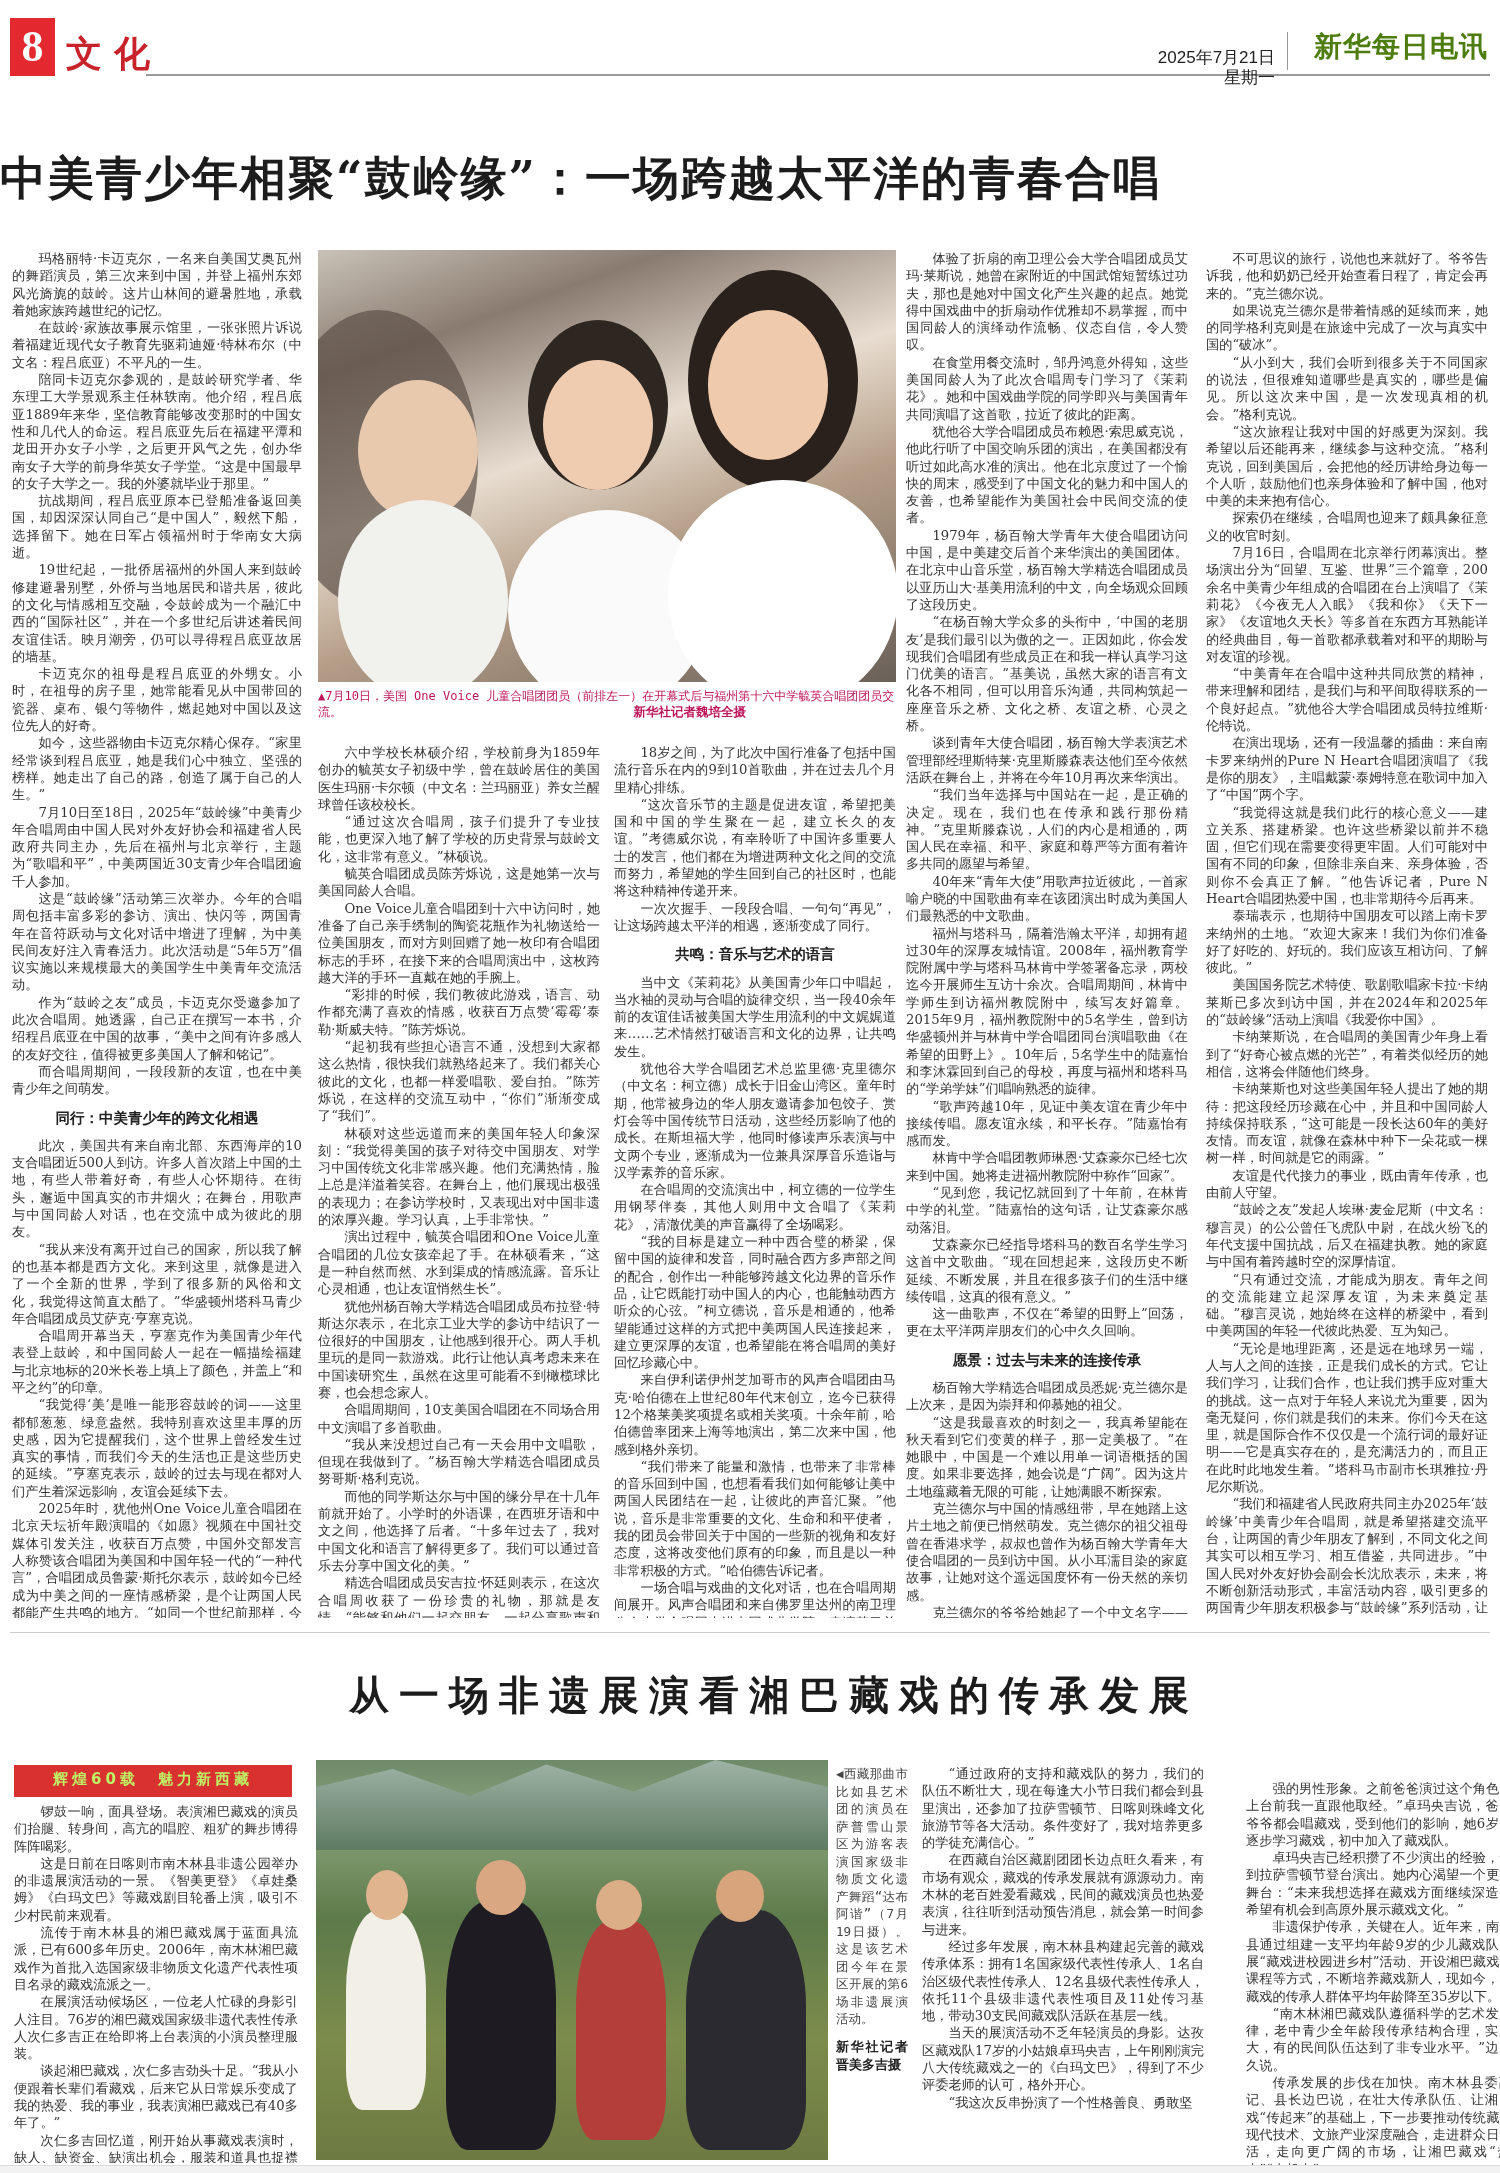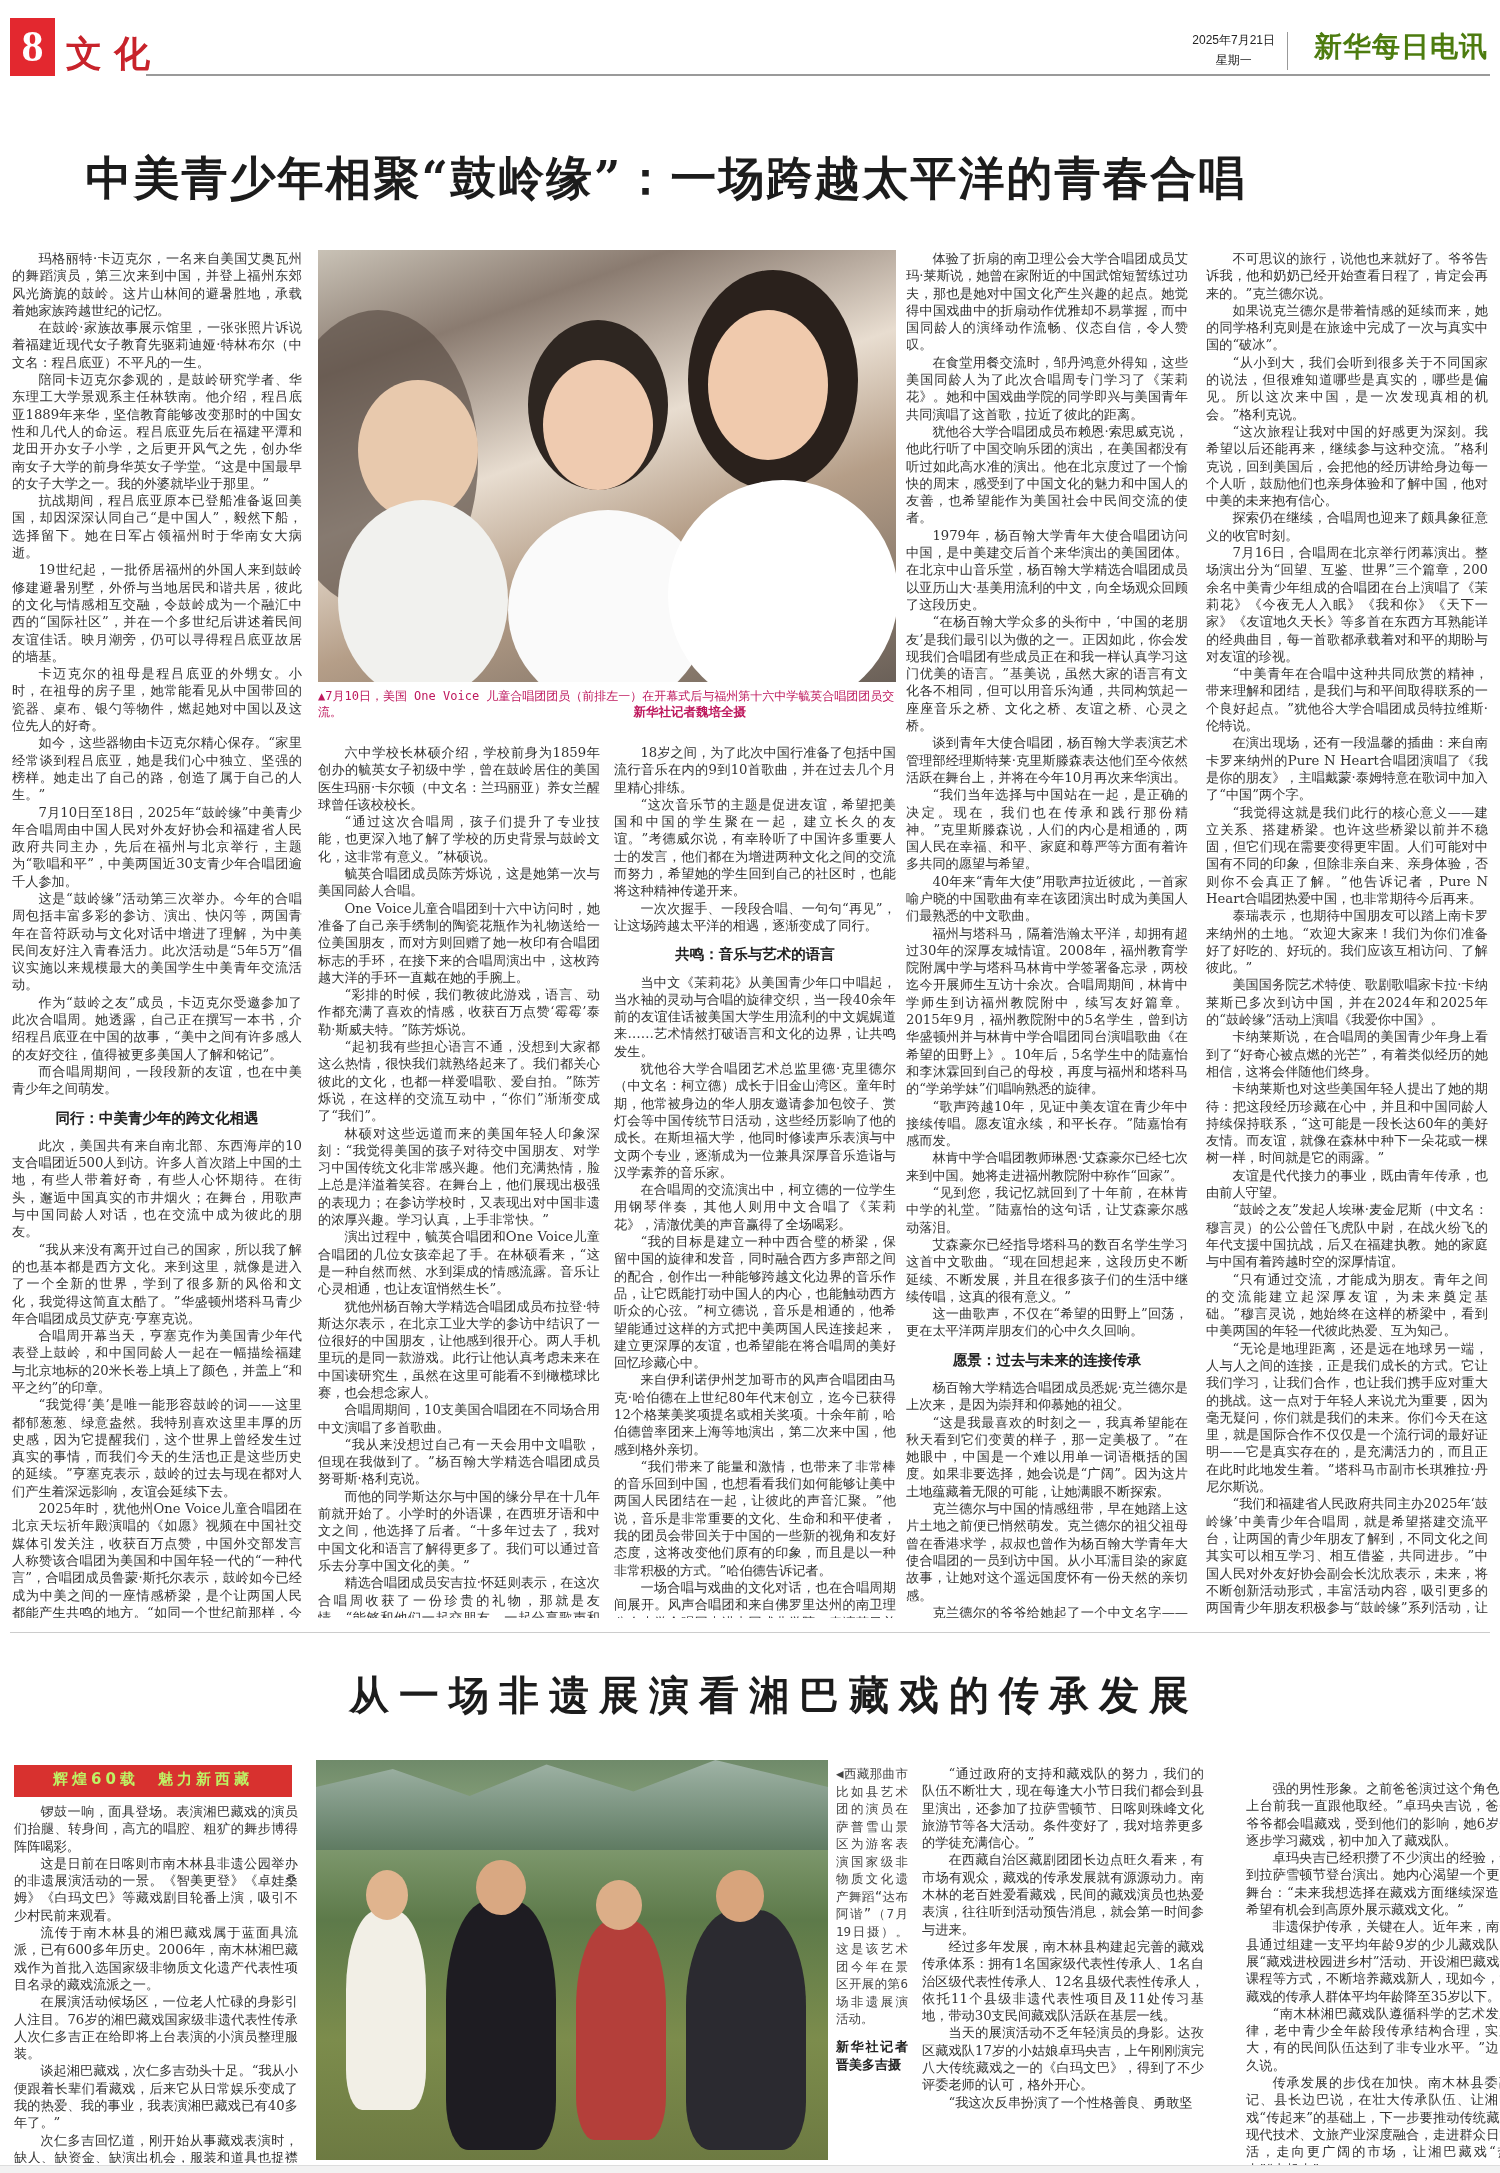--- a/index.html
+++ b/index.html
@@ -6,28 +6,28 @@
   html, body { width: 1500px; height: 2173px; background: #ffffff; overflow: hidden; }
   body { font-family: "DejaVu Serif", "Liberation Serif", serif; color: #2a2a2a; position: relative; }
 
   
   .masthead { position: absolute; left: 0; top: 0; width: 1500px; height: 80px; }
   .page-num { position: absolute; left: 10px; top: 18px; width: 45px; height: 58px; background: #e3282f; color: #fff;
     font-family: "Liberation Serif", serif; font-size: 44px; font-weight: bold; text-align: center; line-height: 58px; }
   .section-name { position: absolute; left: 66px; top: 28px; color: #c8232b; font-size: 36px; font-weight: bold;
     letter-spacing: 12px; font-family: "DejaVu Serif", serif; line-height: 50px; }
   .mast-rule { position: absolute; left: 146px; right: 10px; top: 74px; height: 2px; background: #9a9a9a; }
-  .mast-date { position: absolute; right: 225px; top: 30px; text-align: center; font-family: "Liberation Sans", sans-serif;
-    font-size: 12px; color: #222; line-height: 20px; }
+  .mast-date { position: absolute; right: 225px; top: 48px; text-align: right; font-family: "Liberation Sans", sans-serif;
+    font-size: 17px; color: #222; line-height: 20px; }
   .mast-sep { position: absolute; right: 212px; top: 32px; width: 1px; height: 38px; background: #999; }
   .mast-logo { position: absolute; right: 12px; top: 28px; color: #4d7c0f; font-size: 28px; font-weight: bold;
     font-family: "DejaVu Serif", serif; letter-spacing: 1px; }
 
   
-  .headline1 { position: absolute; left: 16px; width: 1300px; top: 148px; text-align: center; font-size: 46px; font-weight: bold;
+  .headline1 { position: absolute; left: 0; width: 1300px; top: 148px; font-size: 46px; font-weight: bold;
     color: #1c1c1c; letter-spacing: 2px; font-family: "DejaVu Serif", serif; }
 
   
   .col { position: absolute; font-size: 13.2px; line-height: 17.3px; text-align: justify; color: #333; overflow: hidden; }
   .col p { text-indent: 2em; }
   .subhead { font-family: "DejaVu Sans", sans-serif; font-weight: bold; text-align: center; font-size: 14.5px; color: #222;
     margin: 12px 0 10px 0; text-indent: 0 !important; }
 
   
   .photo1 { position: absolute; left: 318px; top: 250px; width: 578px; height: 432px; overflow: hidden;

